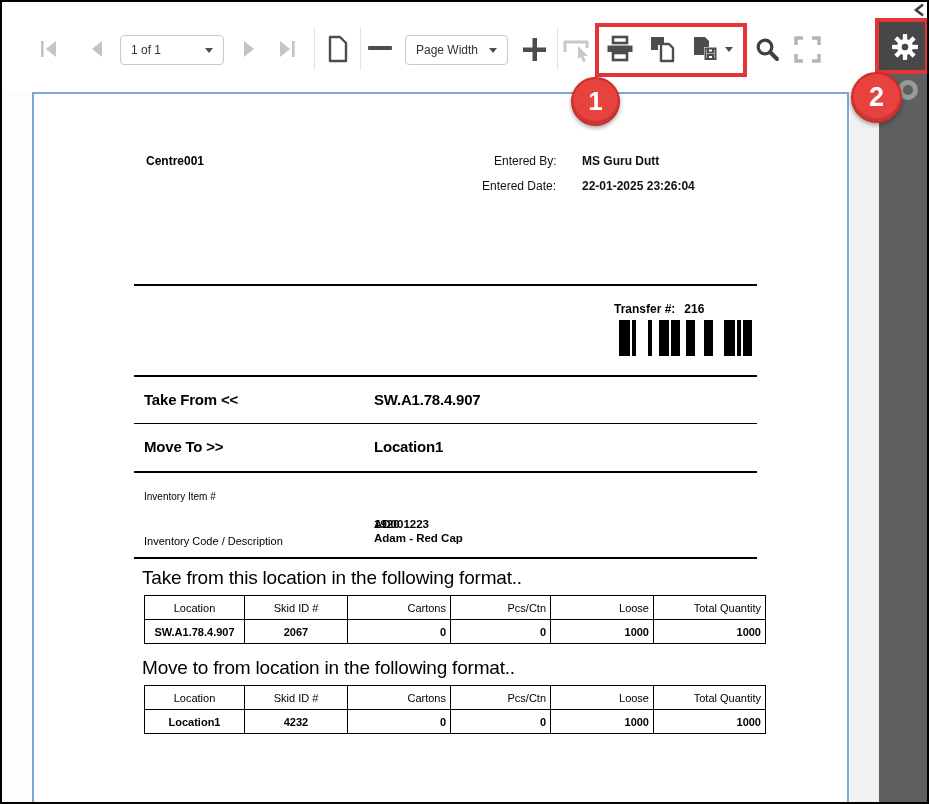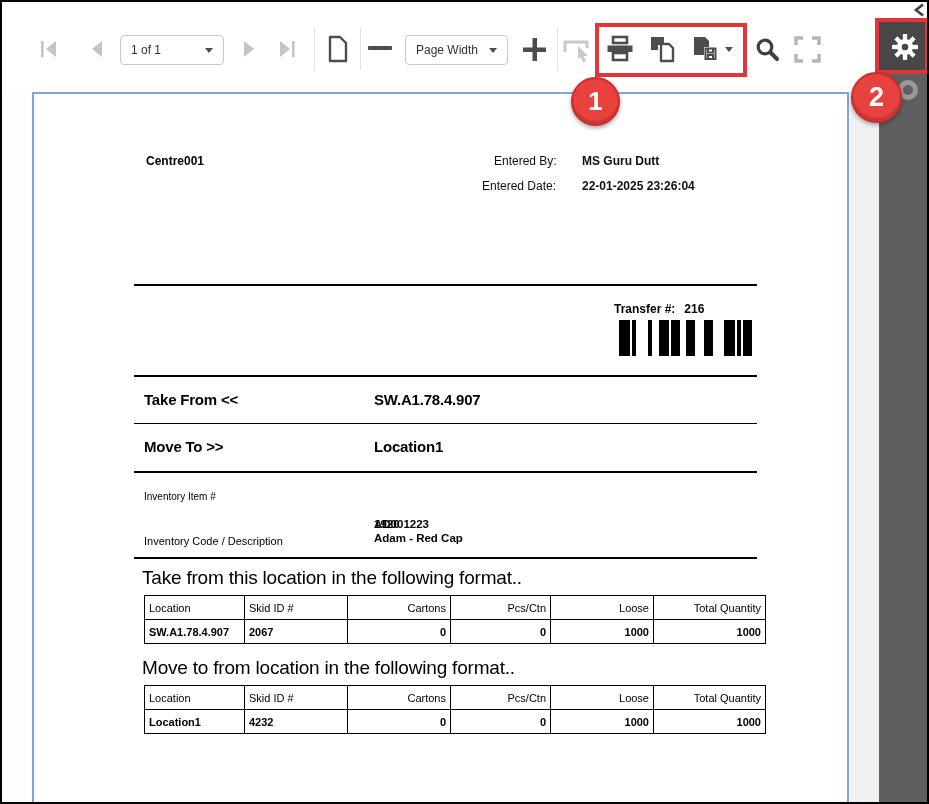--- a/index.html
+++ b/index.html
@@ -38,21 +38,21 @@
   .addr { font-size:11.5px; line-height:14px; color:#111; }
   .lbl12 { font-size:12px; color:#111;text-align:right; }
   .title { font-size:17.5px; font-weight:bold; letter-spacing:-0.4px; color:#000; }
   .row15 { font-size:15px; font-weight:bold; letter-spacing:-0.2px; color:#000; }
   .sect { font-size:19px; letter-spacing:-0.2px; color:#000; }
   .barcode { position:absolute; display:flex; align-items:stretch; height:36px; }
   .bc-bar { background:#000; height:100%; }
 
   table.grid { border-collapse:collapse; table-layout:fixed; width:621px; font-size:11px; color:#000; }
   table.grid th, table.grid td { border:1px solid #000; height:24px; padding:0 4px; font-weight:normal; overflow:hidden; white-space:nowrap; }
-  table.grid .l { text-align:left; }
+  table.grid .l { text-align:center; }
   table.grid .r { text-align:right; }
   table.grid td { font-weight:bold; }
 
   svg { display:block; }
 </style>
 </head>
 <body>
 
 <div class="frame">
 

